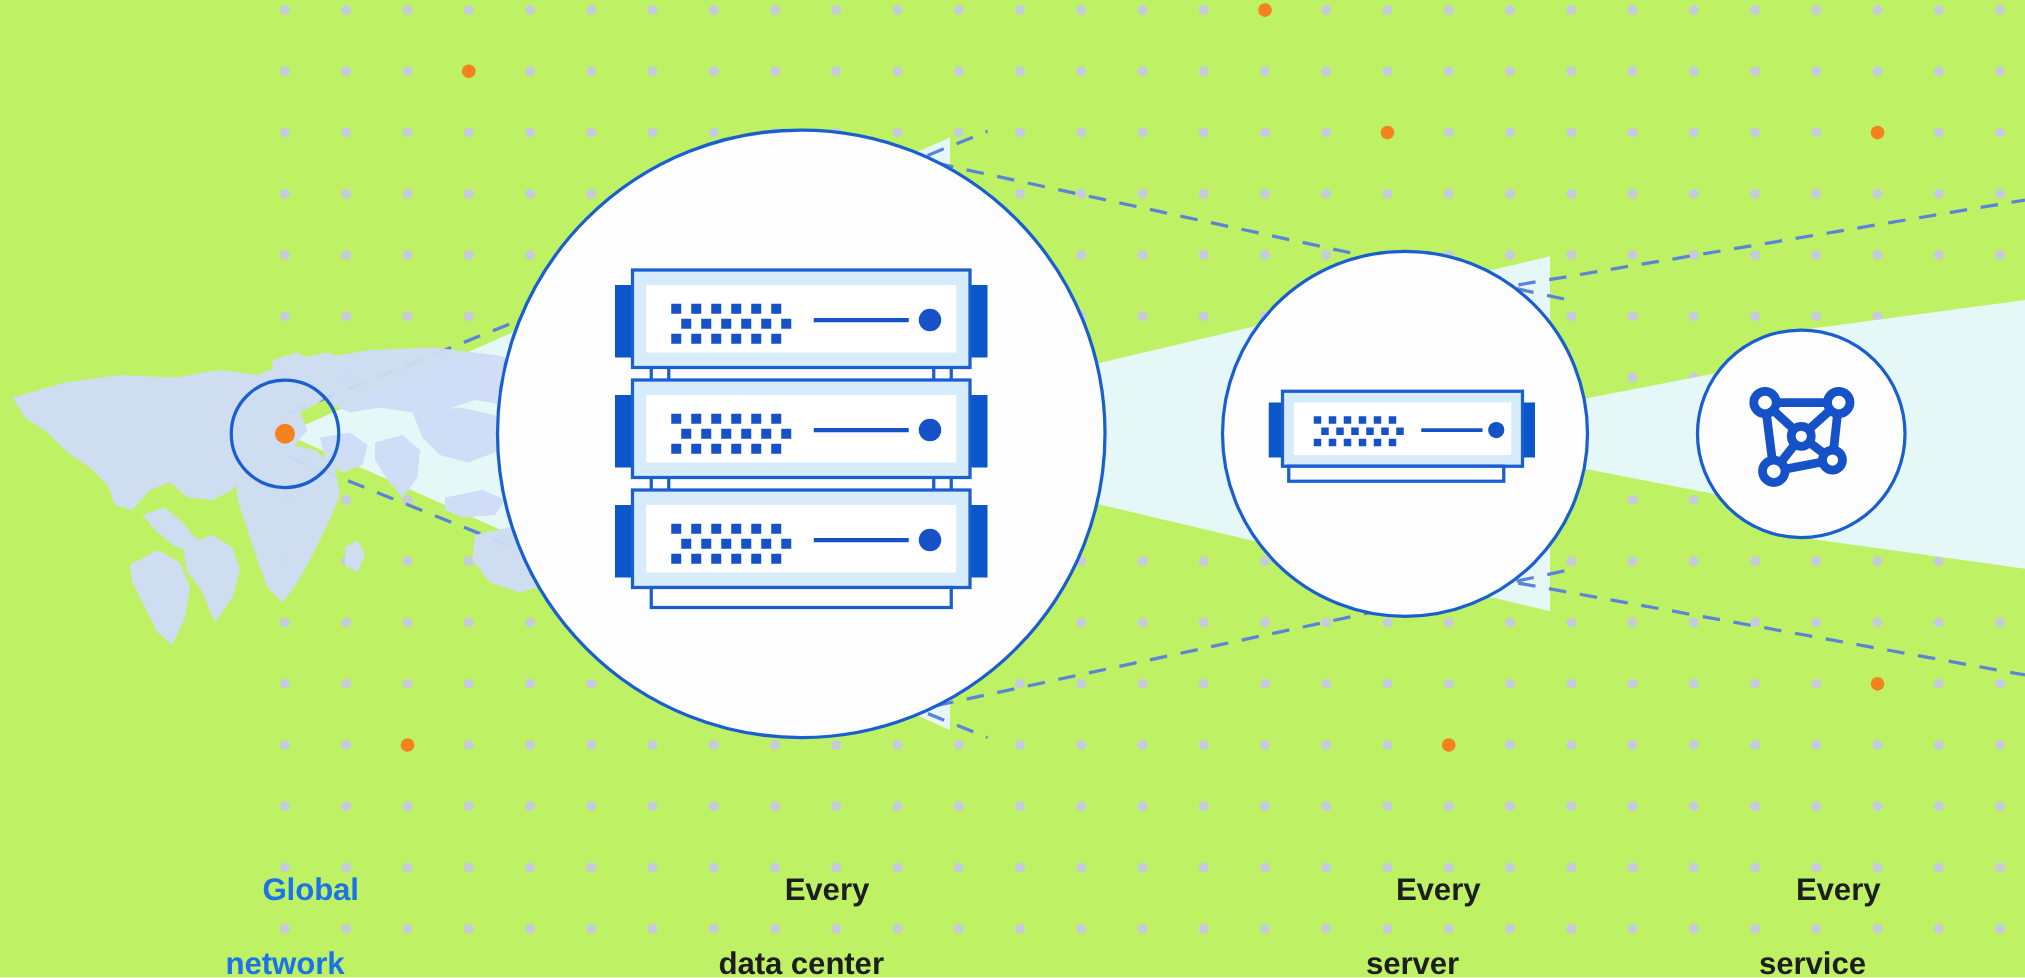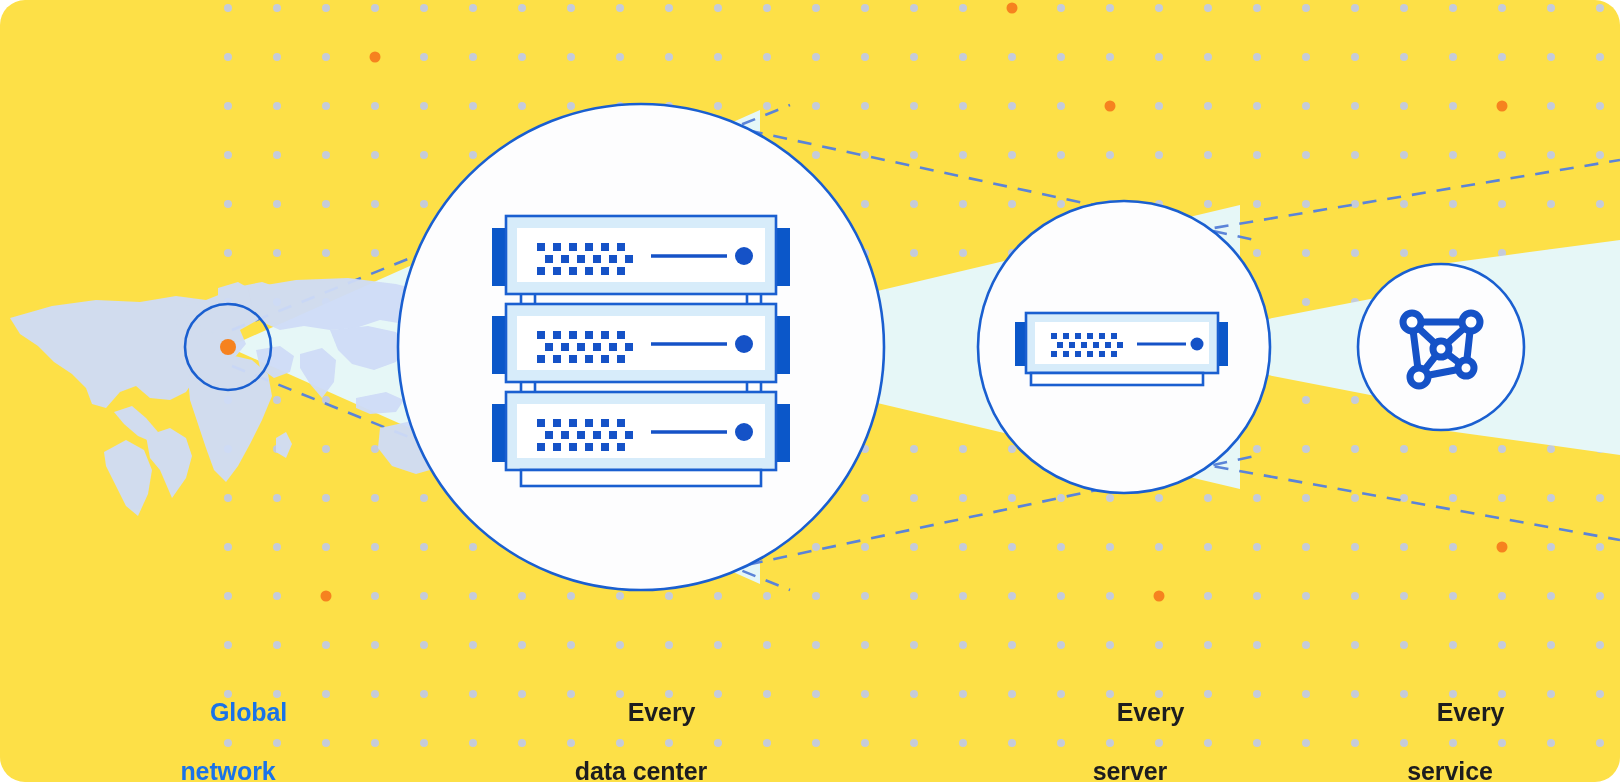--- a/index.html
+++ b/index.html
@@ -10,22 +10,21 @@
   }
   body {
     font-family: "Liberation Sans", sans-serif;
     -webkit-font-smoothing: antialiased;
   }
   #stage {
     position: relative;
     width: 1620px;
     height: 782px;
     overflow: hidden;
-    background: #fde047;
-    border-radius: 25px;
+    background: #bef264;
   }
   #stage svg.layer {
     position: absolute;
     top: 0;
     left: 0;
     width: 1620px;
     height: 782px;
     display: block;
   }
   .labels-layer {

